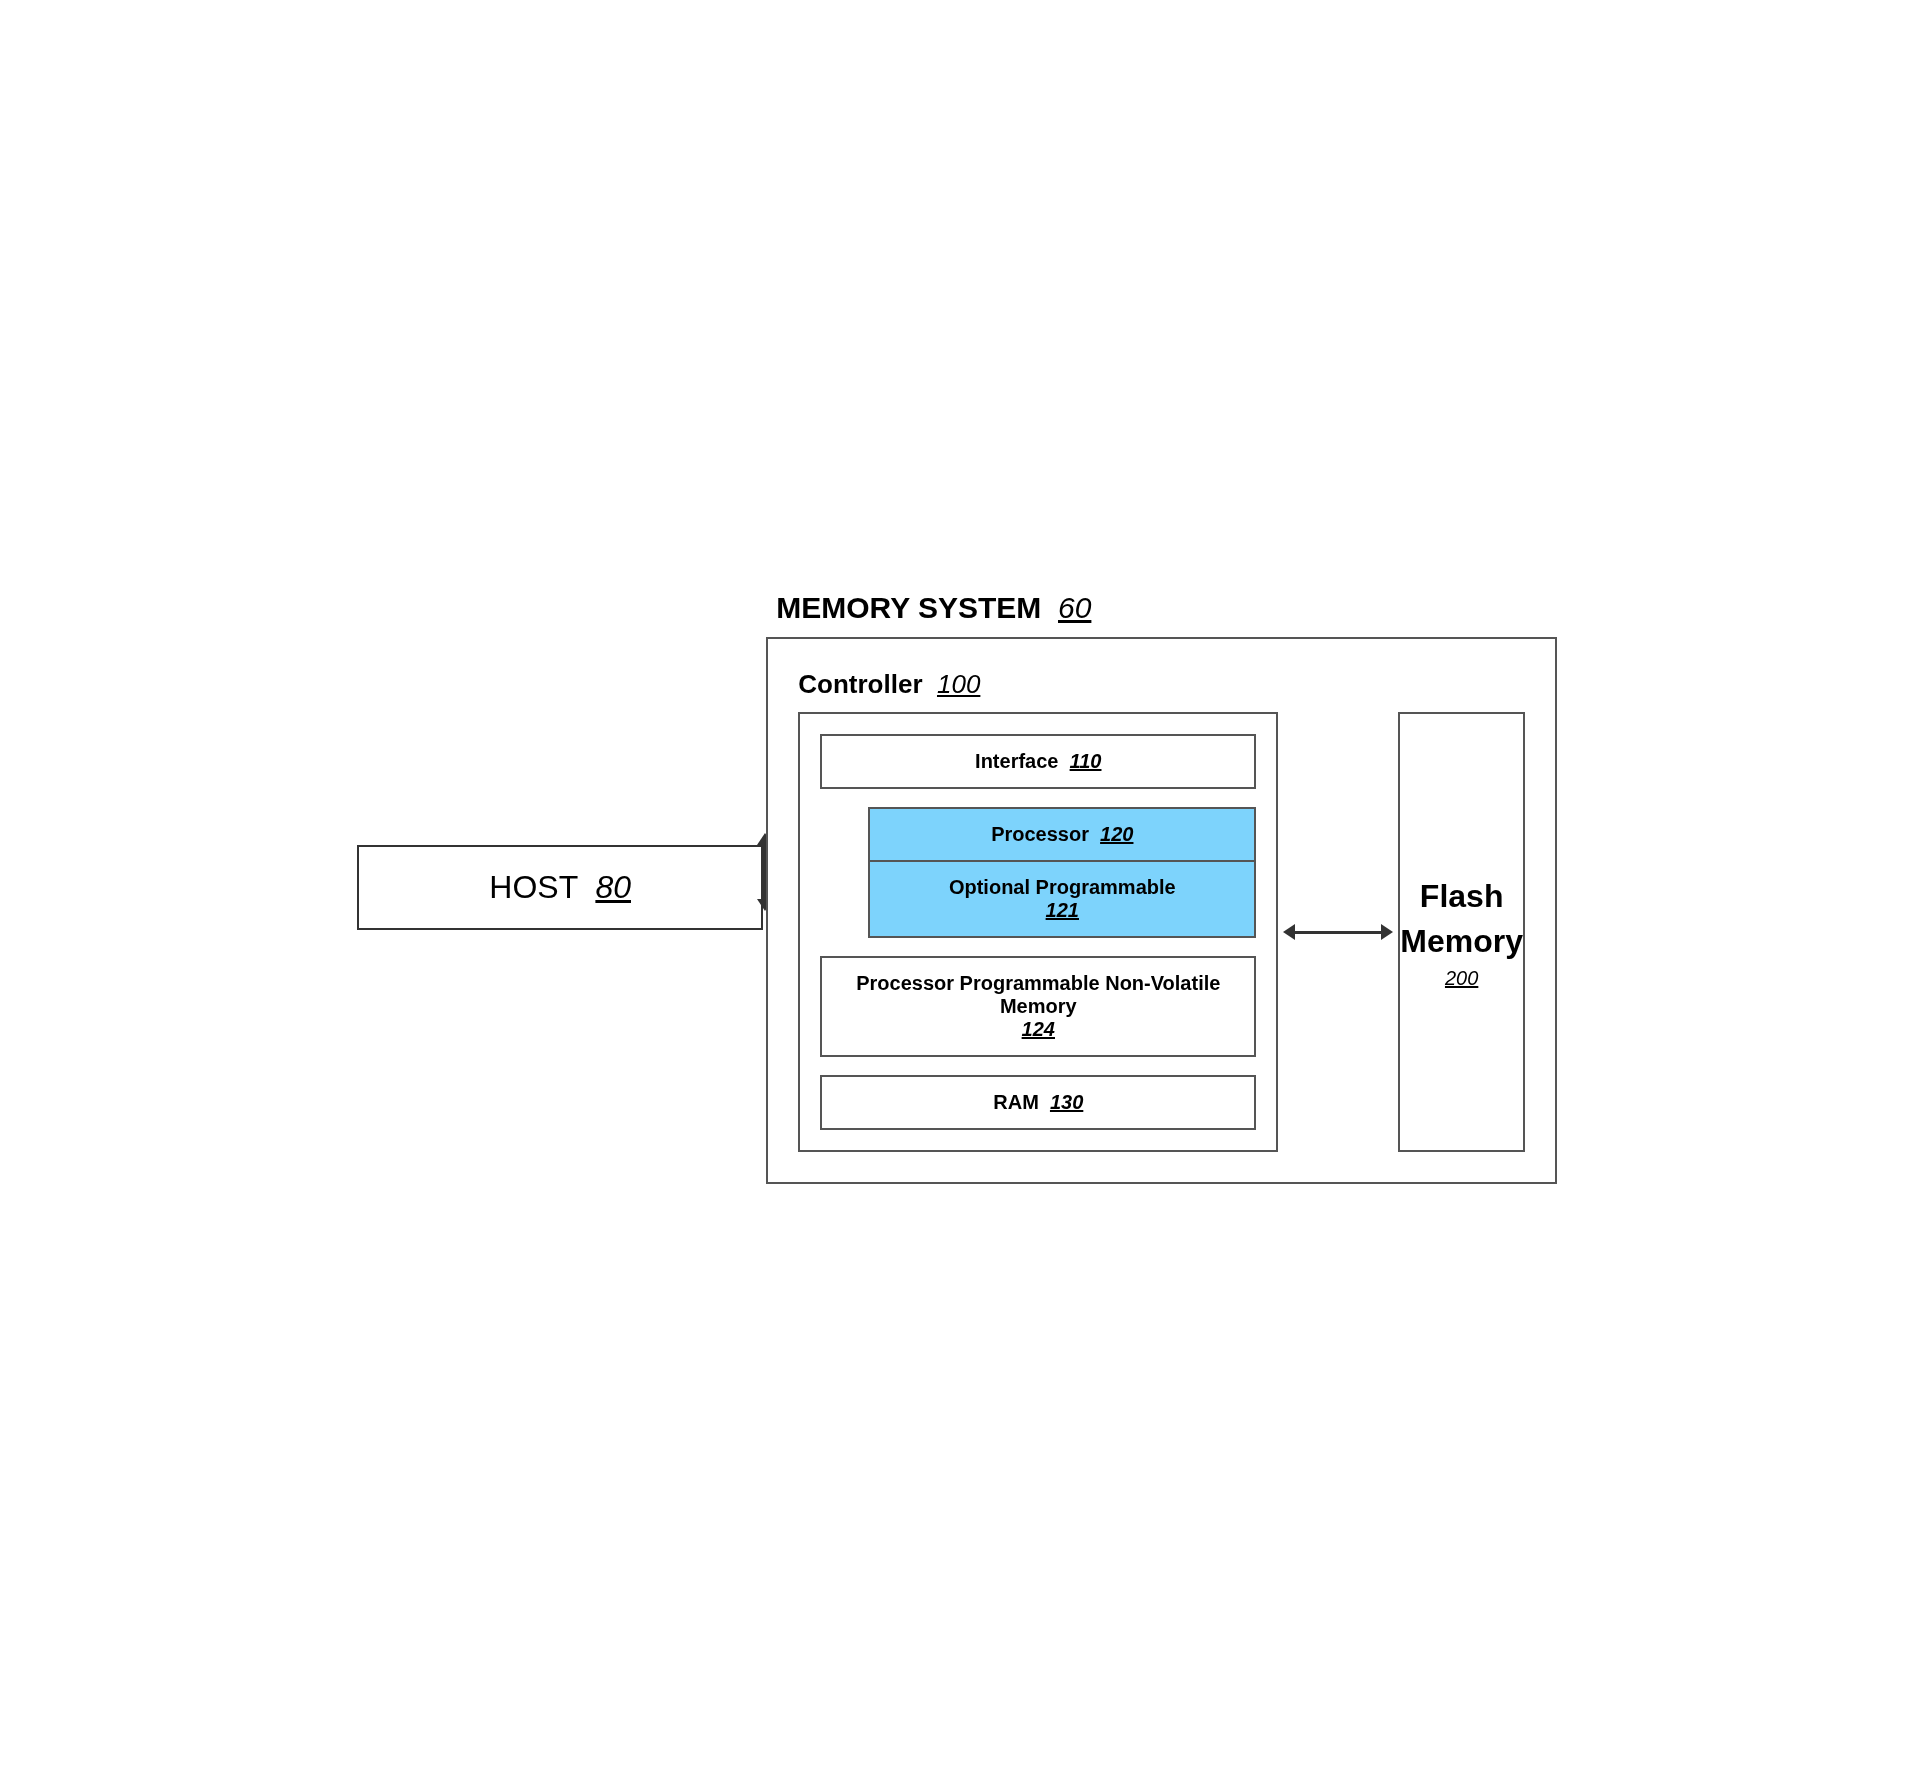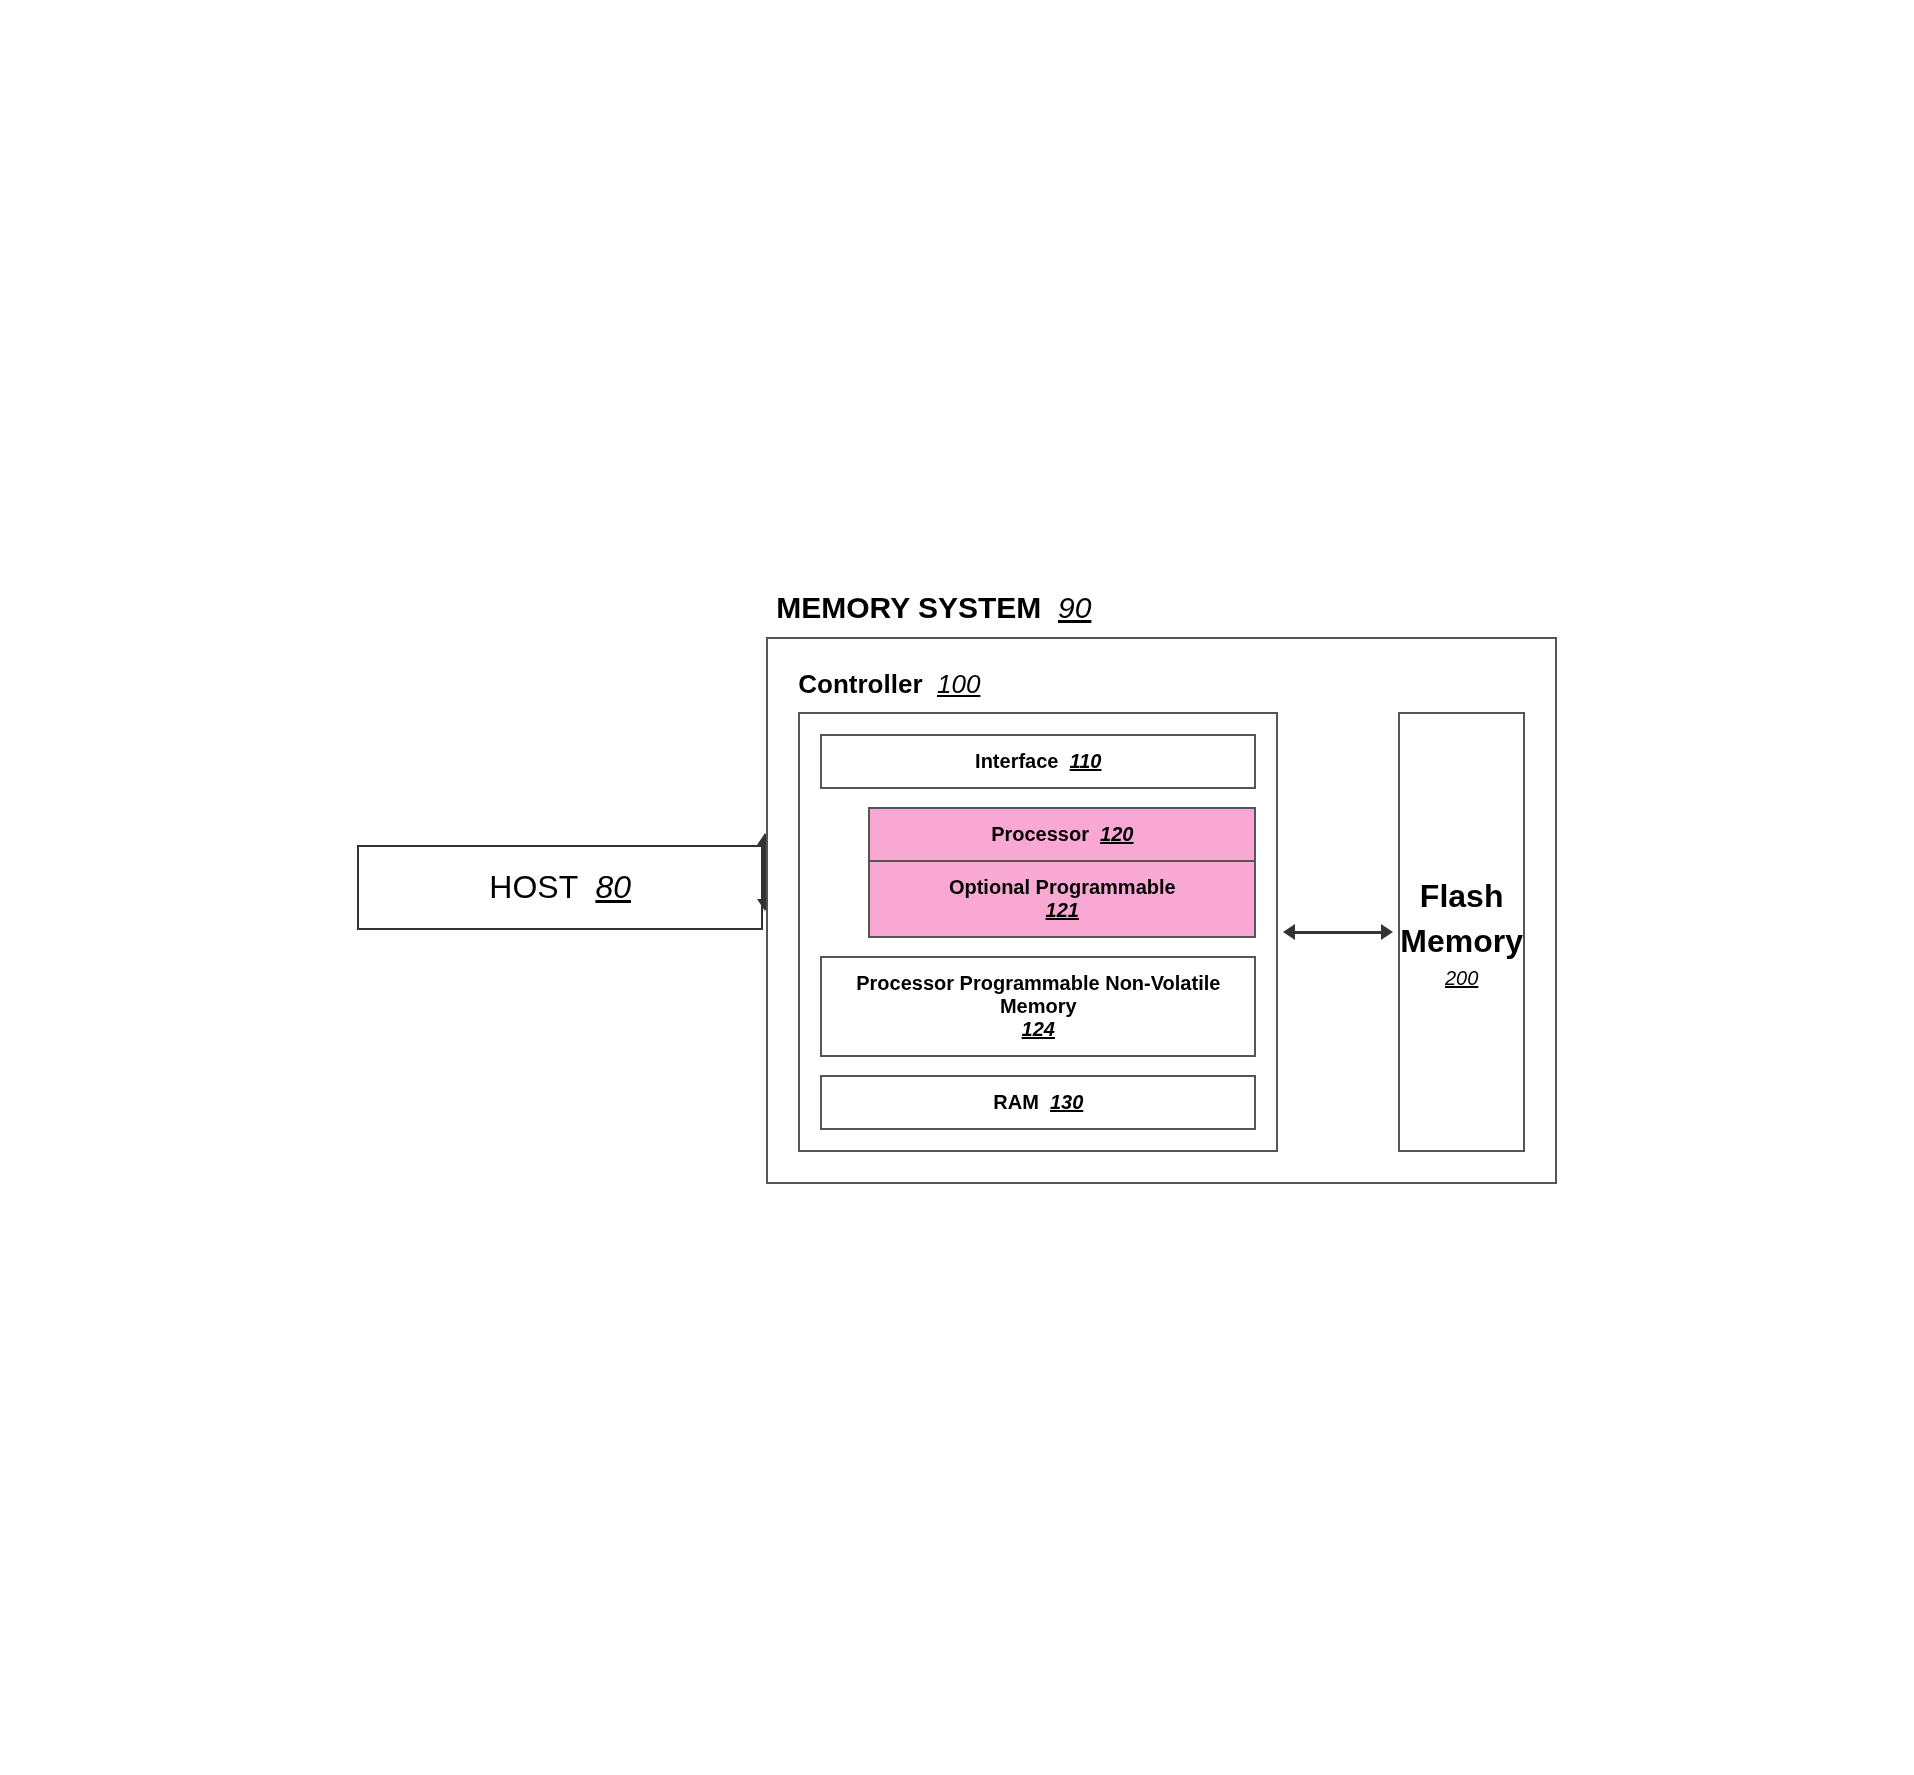--- a/index.html
+++ b/index.html
@@ -192,21 +192,21 @@
     }
 
     .component-label .ref {
       text-decoration: underline;
       font-style: italic;
     }
 
     
     .processor-group {
       border: 2px solid #555;
-      background: #f9a8d4;
+      background: #7dd3fc;
       margin-left: 48px;
     }
 
     .processor-inner {
       padding: 14px 20px;
       text-align: center;
       border-bottom: 2px solid #555;
     }
 
     .coprocessor-inner {
@@ -278,21 +278,21 @@
     </span>
   </div>
 
   <div class="arrow-container">
     <div class="vert-bidirectional"></div>
   </div>
 
   <div class="memory-system-wrapper">
     <div class="memory-system-label">
       <span>MEMORY SYSTEM</span>
-      &nbsp;<span class="ref">90</span>
+      &nbsp;<span class="ref">60</span>
     </div>
 
     <div class="memory-system-box">
 
       <div class="controller-label">
         <span>Controller</span>
         &nbsp;<span class="ref">100</span>
       </div>
 
       <div class="inner-layout">

